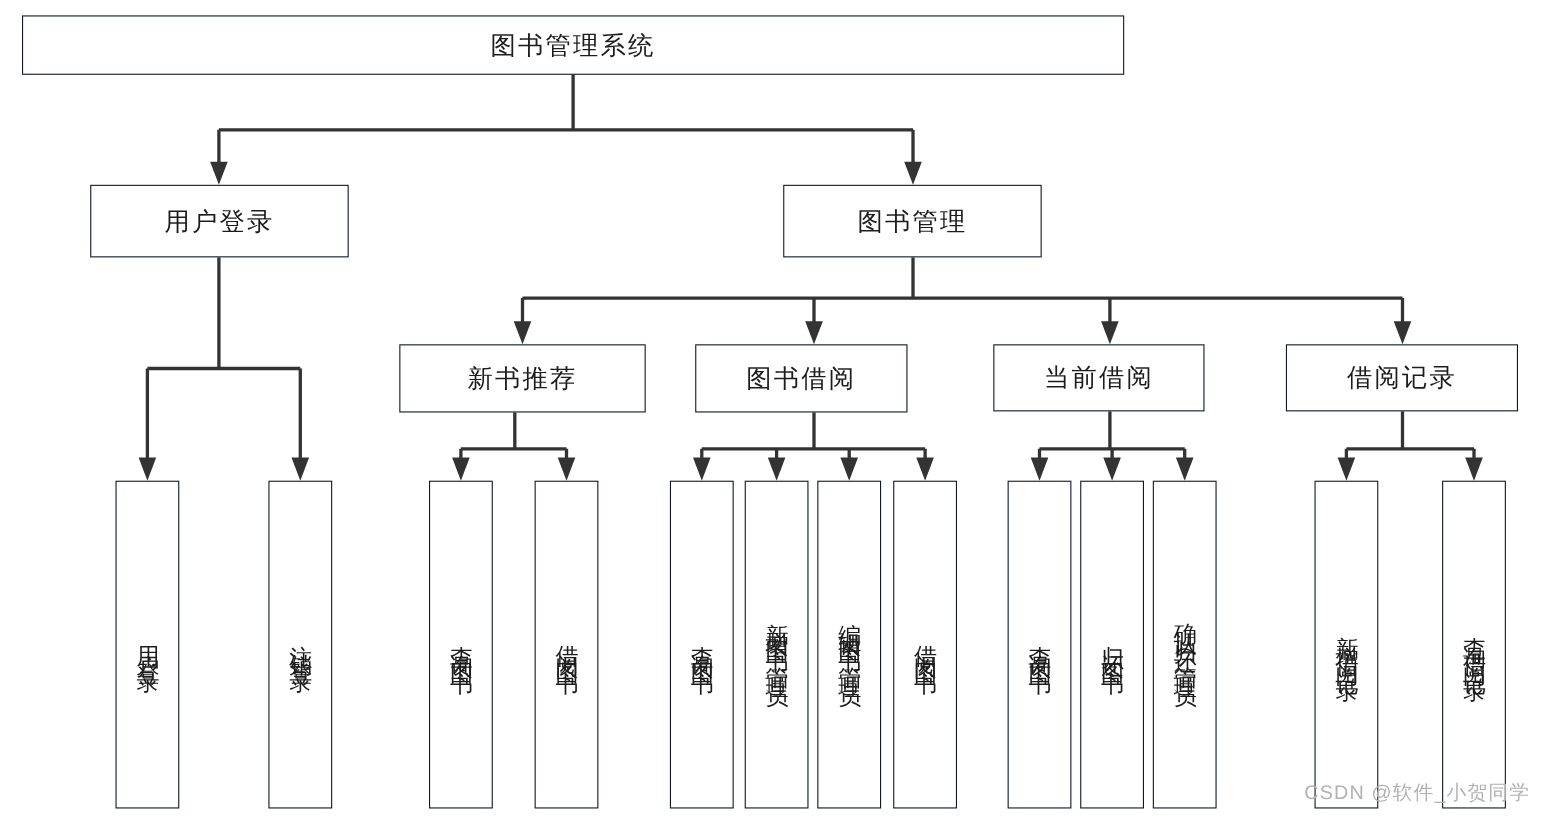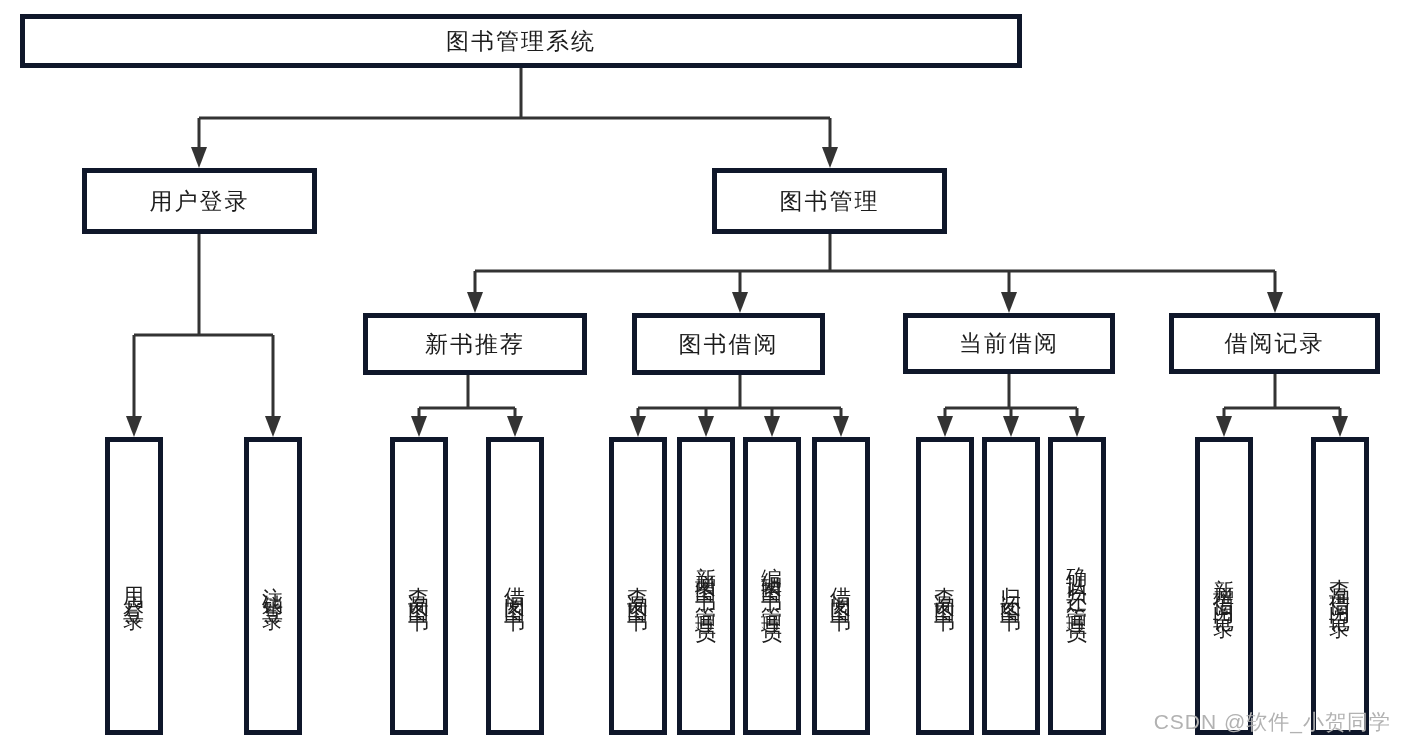--- a/index.html
+++ b/index.html
@@ -4,30 +4,30 @@
 <style>
   html,body{margin:0;padding:0;}
   body{
     width:1405px;height:747px;position:relative;background:#ffffff;
     font-family:"Liberation Sans","DejaVu Sans",sans-serif;overflow:hidden;
   }
   .stage{position:absolute;left:0;top:0;width:1405px;height:747px;}
   svg.wires{position:absolute;left:0;top:0;}
   .box{
     position:absolute;box-sizing:border-box;background:#ffffff;
-    border:5px solid #0f172a;display:flex;align-items:center;justify-content:center;
+    border:1px solid #0f172a;display:flex;align-items:center;justify-content:center;
     color:#1c1c1c;
   }
   .box .lbl{font-size:23px;letter-spacing:2px;white-space:nowrap;}
   .leaf .lbl{
     writing-mode:vertical-rl;text-orientation:mixed;
     font-size:21px;letter-spacing:8px;line-height:1;white-space:nowrap;
   }
   .watermark{
-    position:absolute;right:14px;top:708px;font-size:21px;color:#b2b2b2;
+    position:absolute;right:14px;top:708px;font-size:18px;color:#b2b2b2;
     letter-spacing:1px;white-space:nowrap;pointer-events:none;z-index:5;
   }
 </style>
 </head>
 <body>
 
 <div class="stage">
 
   <svg class="wires" width="1405" height="747" viewBox="0 0 1405 747">
     <g stroke="#333333" stroke-width="3" fill="none">
@@ -82,21 +82,21 @@
   <div class="box" style="left:363px;top:313px;width:224px;height:62px">
     <span class="lbl">新书推荐</span>
   </div>
 
   <div class="box" style="left:712px;top:168px;width:235px;height:66px">
     <span class="lbl">图书管理</span>
   </div>
   <div class="box" style="left:632px;top:313px;width:193px;height:62px">
     <span class="lbl">图书借阅</span>
   </div>
-  <div class="box" style="left:903px;top:313px;width:212px;height:61px">
+  <div class="box" style="left:903px;top:313px;width:192px;height:61px">
     <span class="lbl">当前借阅</span>
   </div>
   <div class="box" style="left:1169px;top:313px;width:211px;height:61px">
     <span class="lbl">借阅记录</span>
   </div>
 
   <div class="box leaf" style="left:105px;top:437px;width:58px;height:298px">
     <span class="lbl">用户登录</span>
   </div>
   <div class="box leaf" style="left:244px;top:437px;width:58px;height:298px">

